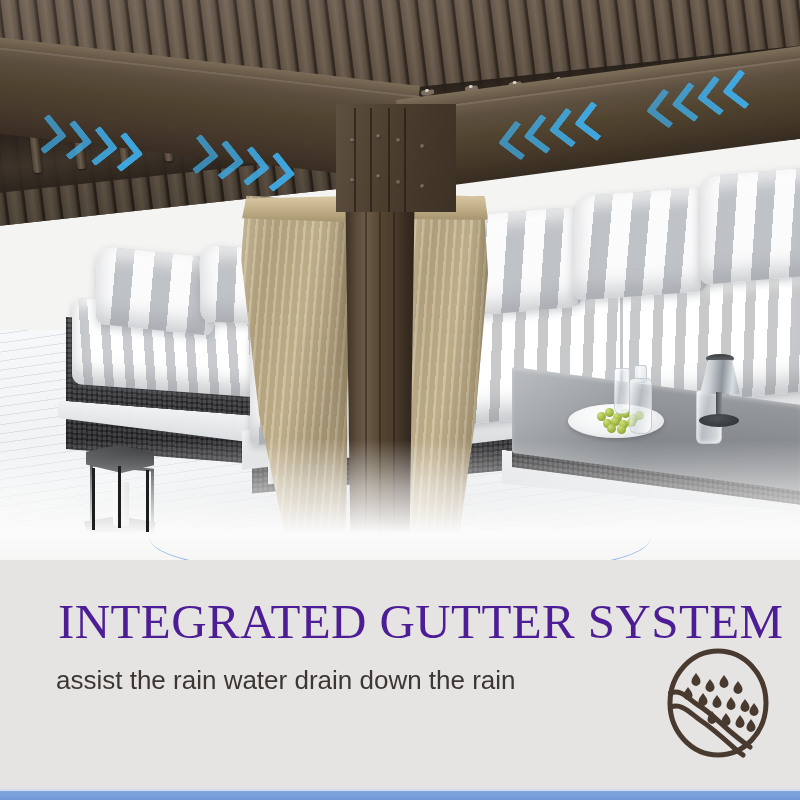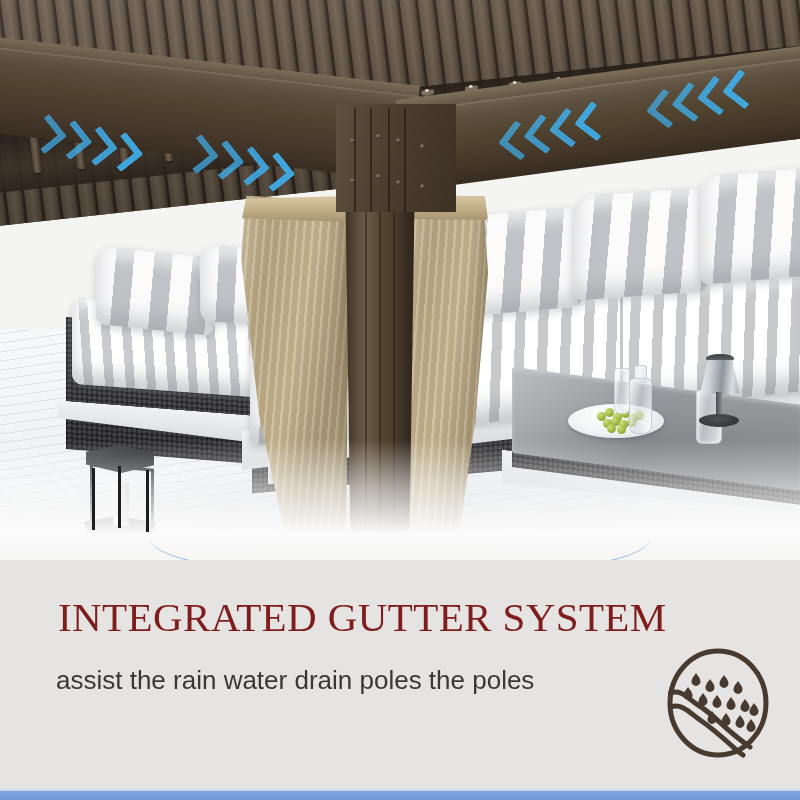--- a/index.html
+++ b/index.html
@@ -494,24 +494,24 @@
   #panel {
     position: absolute;
     left: 0; top: 560px;
     width: 800px; height: 231px;
     background: #e5e4e2;
   }
   #panel-title {
     position: absolute;
     left: 58px; top: 33px;
     font-family: "Liberation Serif", serif;
-    font-size: 41px;
+    font-size: 49px;
     font-weight: 400;
     letter-spacing: 0.4px;
-    color: #7f1d1d;
+    color: #4c1d95;
     white-space: nowrap;
   }
   #panel-sub {
     position: absolute;
     left: 56px; top: 103px;
     width: 590px;
     font-family: "Liberation Sans", sans-serif;
     font-size: 26px;
     line-height: 34px;
     color: #3c3733;
@@ -703,21 +703,21 @@
     <div class="photo-fade"></div>
     <div class="blue-arc"></div>
   <div class="lantern-post" style="left: 92px; top: 468px; height: 62px;"></div>
       <div class="lantern-post" style="left: 146px; top: 470px; height: 62px;"></div>
       <div class="lantern-post" style="left: 118px; top: 466px; height: 62px;"></div>
     </div>
 
   <div id="panel">
     <div id="panel-title">INTEGRATED GUTTER SYSTEM</div>
     <div id="panel-sub">
-      <div>assist the rain water drain poles the poles</div>
+      <div>assist the rain water drain down the rain</div>
     </div>
   </div>
 
   <svg id="rain-icon" width="112" height="116" viewBox="0 0 112 116">
     <ellipse cx="56" cy="58" rx="48" ry="52" fill="none" stroke="#493a2f" stroke-width="5"></ellipse>
     <path d="M8.5 48 C20 44, 26 54, 36 60 C48 67, 58 78, 70 88 C76 93, 82 98, 88 102" fill="none" stroke="#493a2f" stroke-width="5" stroke-linecap="round"></path>
     <path d="M9 62 C20 58, 28 68, 38 75 C50 83, 60 92, 70 101 C74 105, 78 108, 81 110" fill="none" stroke="#493a2f" stroke-width="5" stroke-linecap="round"></path>
     <g fill="#493a2f">
       <path d="M34 28 c3 4 4.5 6.2 4.5 8.4 a4.5 4.5 0 0 1 -9 0 c0 -2.2 1.5 -4.4 4.5 -8.4 z"></path>
       <path d="M48 34 c3 4 4.5 6.2 4.5 8.4 a4.5 4.5 0 0 1 -9 0 c0 -2.2 1.5 -4.4 4.5 -8.4 z"></path>

